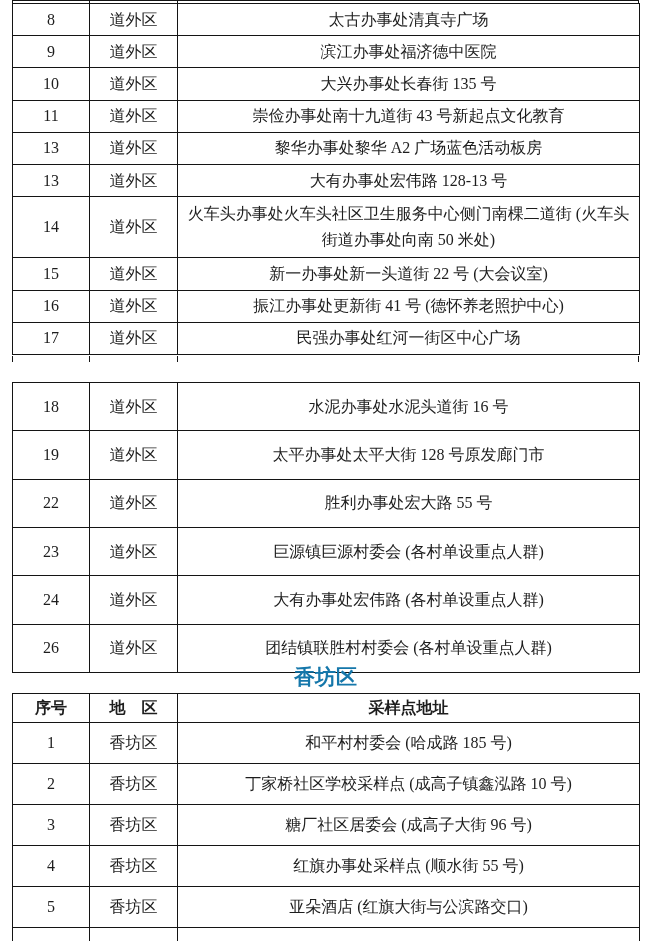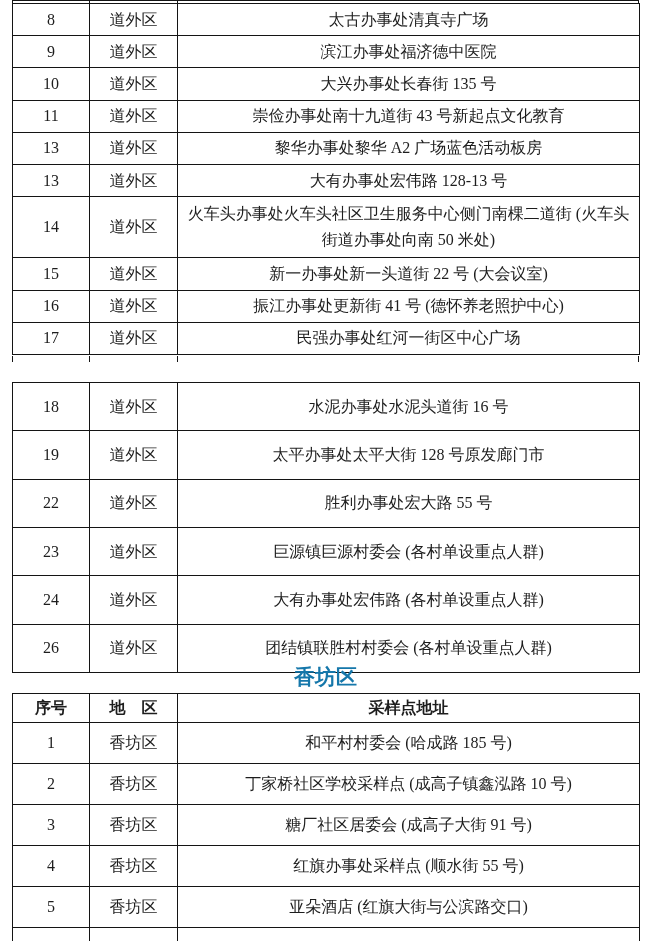--- a/index.html
+++ b/index.html
@@ -203,21 +203,21 @@
 
       <tr>
         <td>2</td>
         <td>香坊区</td>
         <td>丁家桥社区学校采样点 (成高子镇鑫泓路 10 号)</td>
       </tr>
 
       <tr>
         <td>3</td>
         <td>香坊区</td>
-        <td>糖厂社区居委会 (成高子大街 91 号)</td>
+        <td>糖厂社区居委会 (成高子大街 96 号)</td>
       </tr>
 
       <tr>
         <td>4</td>
         <td>香坊区</td>
         <td>红旗办事处采样点 (顺水街 55 号)</td>
       </tr>
 
       <tr>
         <td>5</td>

